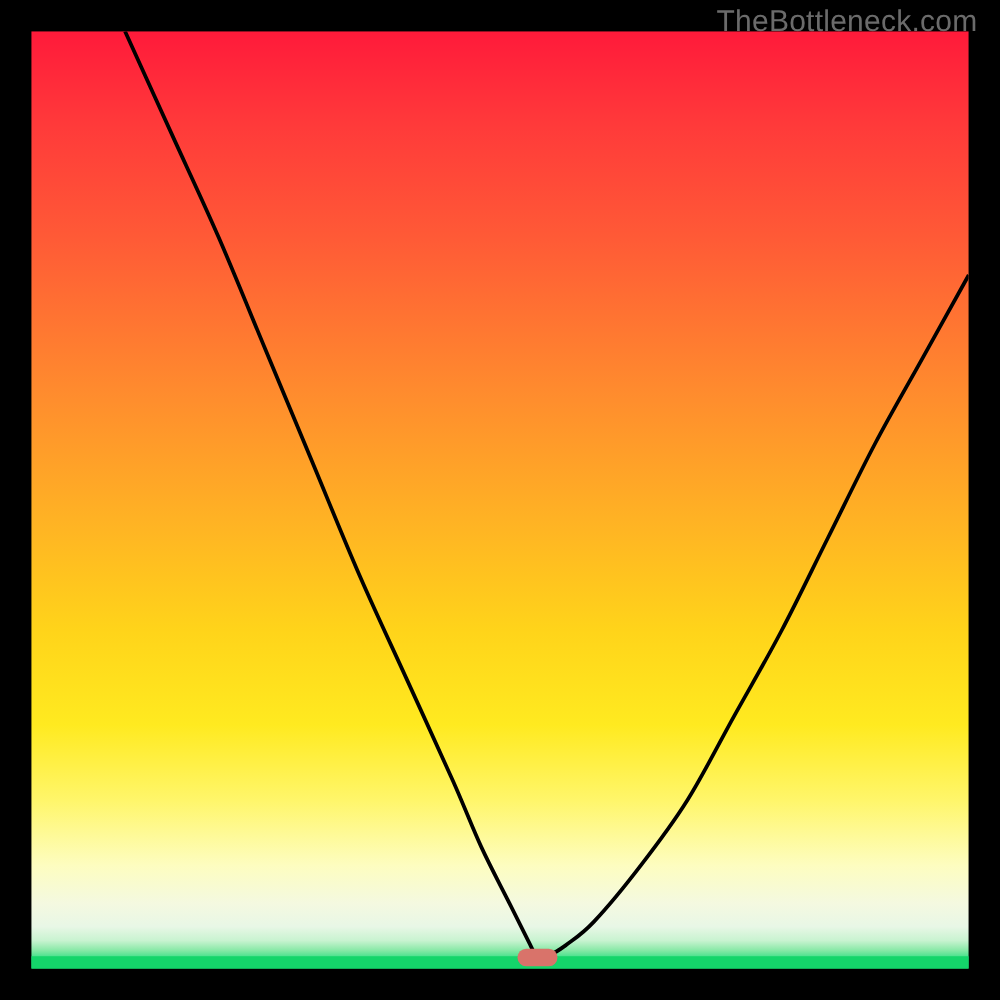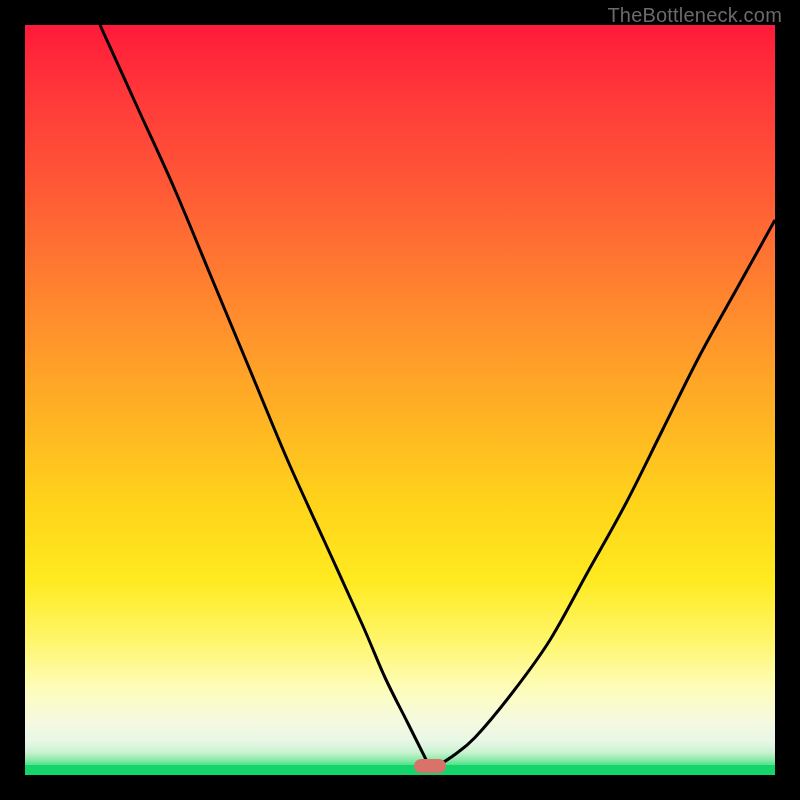--- a/index.html
+++ b/index.html
@@ -69,21 +69,21 @@
     height: 14px;
     border-radius: 7px;
     transform: translate(-50%, -50%);
     background: #d9736a;
   }
   .attribution {
     position: absolute;
     top: 4px;
     right: 18px;
     color: #6b6b6b;
-    font-size: 20px;
+    font-size: 24px;
     font-weight: 500;
     letter-spacing: 0.2px;
   }
 </style>
 </head>
 <body>
 
 <div class="frame">
 
   <div class="attribution">TheBottleneck.com</div>

